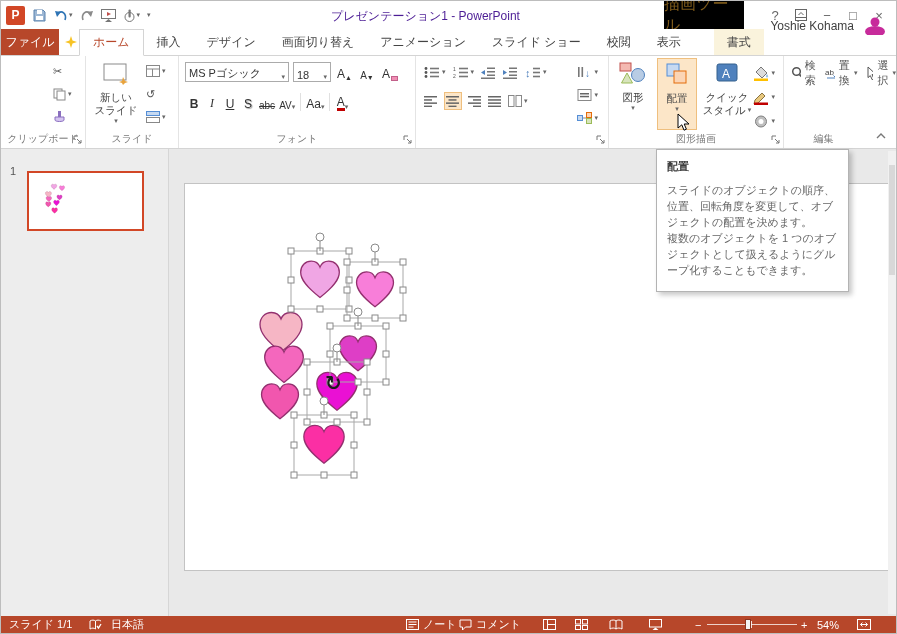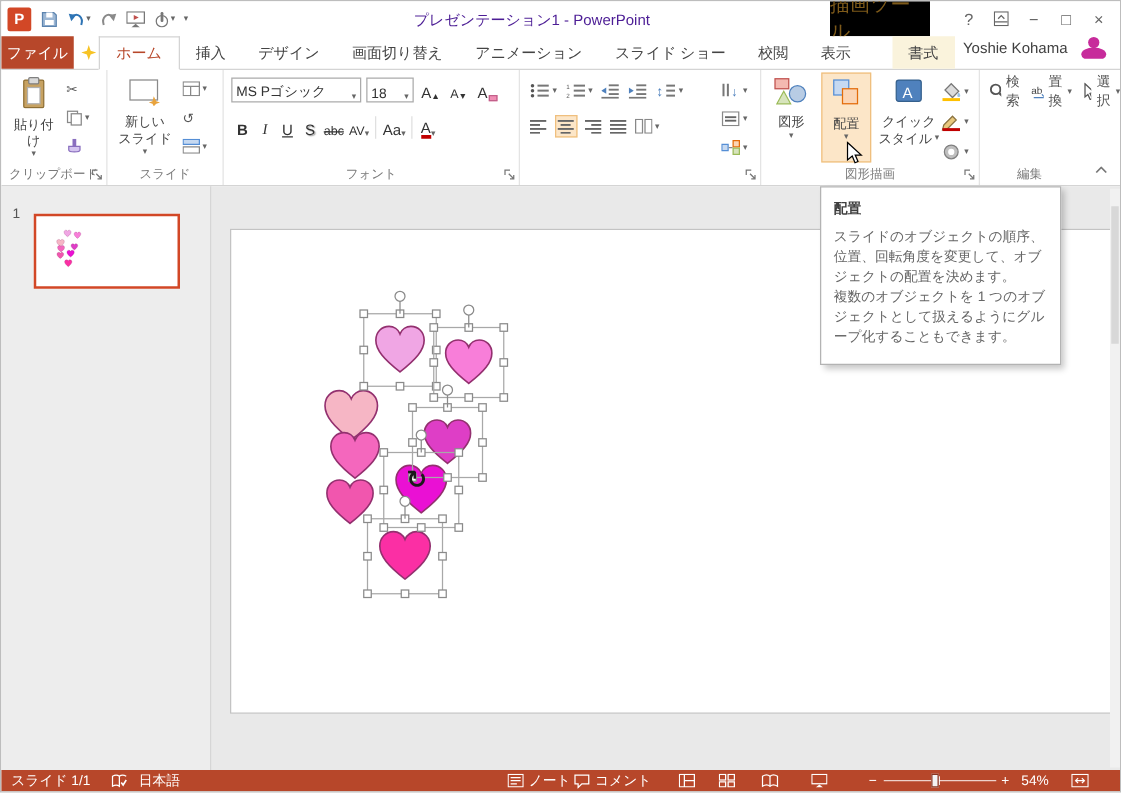--- a/index.html
+++ b/index.html
@@ -22,21 +22,21 @@
   .wincontrols button{width:26px;height:26px;color:#666;font-size:13px;display:inline-flex;align-items:center;justify-content:center;}
 
   
   .tabsrow{position:absolute;left:0;top:28px;width:100%;height:27px;background:#fff;border-bottom:1px solid #D4D4D4;
            display:flex;align-items:stretch;font-family:Liberation Serif, serif;}
   .tab-file{width:58px;background:#B7472A;color:#fff;font-size:12px;display:flex;align-items:center;justify-content:center;}
   .sparkle{display:flex;align-items:center;padding:0 2px 0 6px;}
   .tab{padding:0 13px;font-size:12px;color:#444;display:flex;align-items:center;white-space:nowrap;}
   .tab.active{color:#B7472A;background:#fff;border:1px solid #D4D4D4;border-bottom:1px solid #fff;margin-bottom:-1px;}
   .tab.contextual{background:#FAF3DC;margin-left:20px;color:#444;}
-  .account{position:absolute;right:6px;top:28px;display:flex;align-items:center;gap:6px;font-size:12px;color:#3F3F3F;}
+  .account{position:absolute;right:6px;top:16px;display:flex;align-items:center;gap:6px;font-size:12px;color:#3F3F3F;}
 
   
   .ribbon{position:absolute;left:0;top:55px;width:100%;height:93px;background:#fff;border-bottom:1px solid #D4D4D4;display:flex;}
   .rgroup{position:relative;height:100%;border-right:1px solid #E4E4E4;flex:none;}
   .glabel{position:absolute;bottom:2px;left:0;right:0;text-align:center;font-size:10px;color:#7A7A7A;white-space:nowrap;}
   .launcher{position:absolute;right:2px;bottom:3px;width:11px;height:11px;display:flex;align-items:center;justify-content:center;}
   .bigbtn{display:flex;flex-direction:column;align-items:center;justify-content:flex-start;font-size:10.5px;color:#444;
           text-align:center;line-height:1.25;padding-top:3px;}
   .bigbtn .bicon{margin-bottom:3px;}
   .smbtn{display:inline-flex;align-items:center;gap:2px;height:18px;color:#555;font-size:11px;}
@@ -158,31 +158,20 @@
     <span>Yoshie Kohama</span>
     <svg width="30" height="18">
         <circle cx="15" cy="5" r="4.5" fill="#C72B9B"></circle>
         <ellipse cx="15" cy="14.5" rx="10" ry="5.5" fill="#C72B9B"></ellipse>
       </svg>
   </div>
 
   <div class="ribbon">
 
     <div class="rgroup" style="width:85px">
-      <div class="bigbtn" style="position:absolute;left:5px;top:2px;width:42px">
-        <span class="bicon">
-          <svg width="22" height="26">
-              <rect x="3" y="3" width="16" height="22" rx="1" fill="#C7A262" stroke="#8E6F35"></rect>
-              <rect x="7" y="1" width="8" height="5" rx="1" fill="#D9D9D9" stroke="#808080"></rect>
-              <rect x="6" y="9" width="10" height="13" fill="#fff" stroke="#B0B0B0"></rect>
-            </svg>
-        </span>
-        <span>貼り付け</span>
-        <span class="dd">▾</span>
-      </div>
       <div style="position:absolute;left:52px;top:6px;display:flex;flex-direction:column;gap:5px">
         <button class="smbtn">
             <span>✂</span>
           </button>
         <button class="smbtn">
           <svg width="13" height="13">
               <rect x="1" y="1" width="8" height="9" fill="#fff" stroke="#888"></rect>
               <rect x="4" y="3" width="8" height="9" fill="#fff" stroke="#888"></rect>
             </svg>
             <span class="dd">▾</span>

